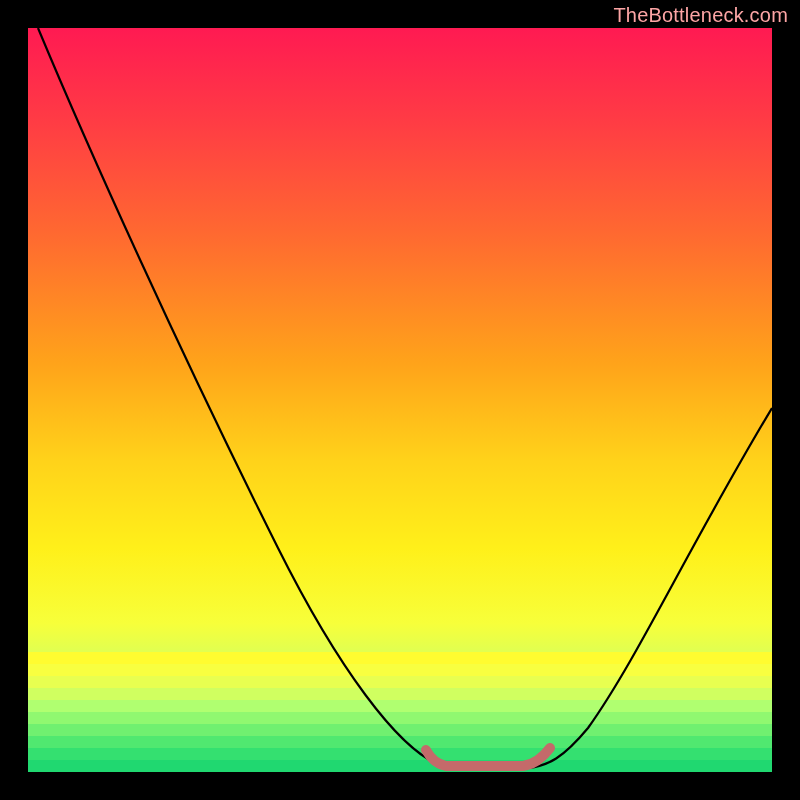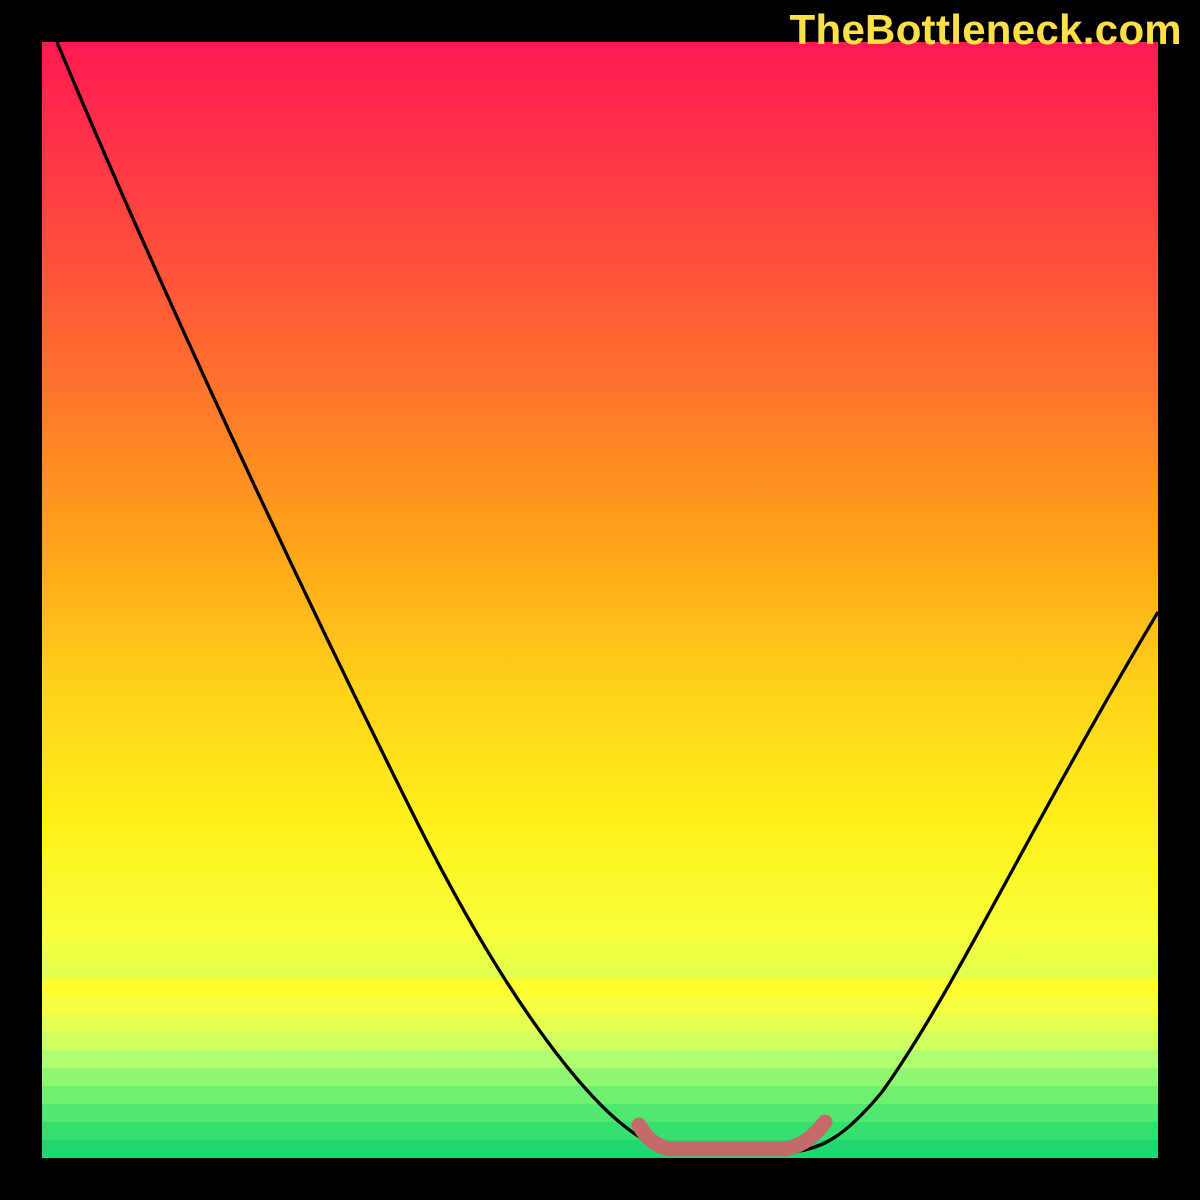--- a/index.html
+++ b/index.html
@@ -50,23 +50,23 @@
     display: flex;
     flex-direction: column-reverse;
   }
   .bottom-bands div {
     flex: 1;
   }
   .watermark {
     position: absolute;
     top: 4px;
     right: 12px;
-    color: #fde047;
-    font-size: 28px;
-    font-weight: 700;
+    color: #fca5a5;
+    font-size: 20px;
+    font-weight: 400;
     letter-spacing: 0.2px;
     user-select: none;
   }
   svg.curve {
     position: absolute;
     inset: 0;
   }
 </style>
 </head>
 <body>

